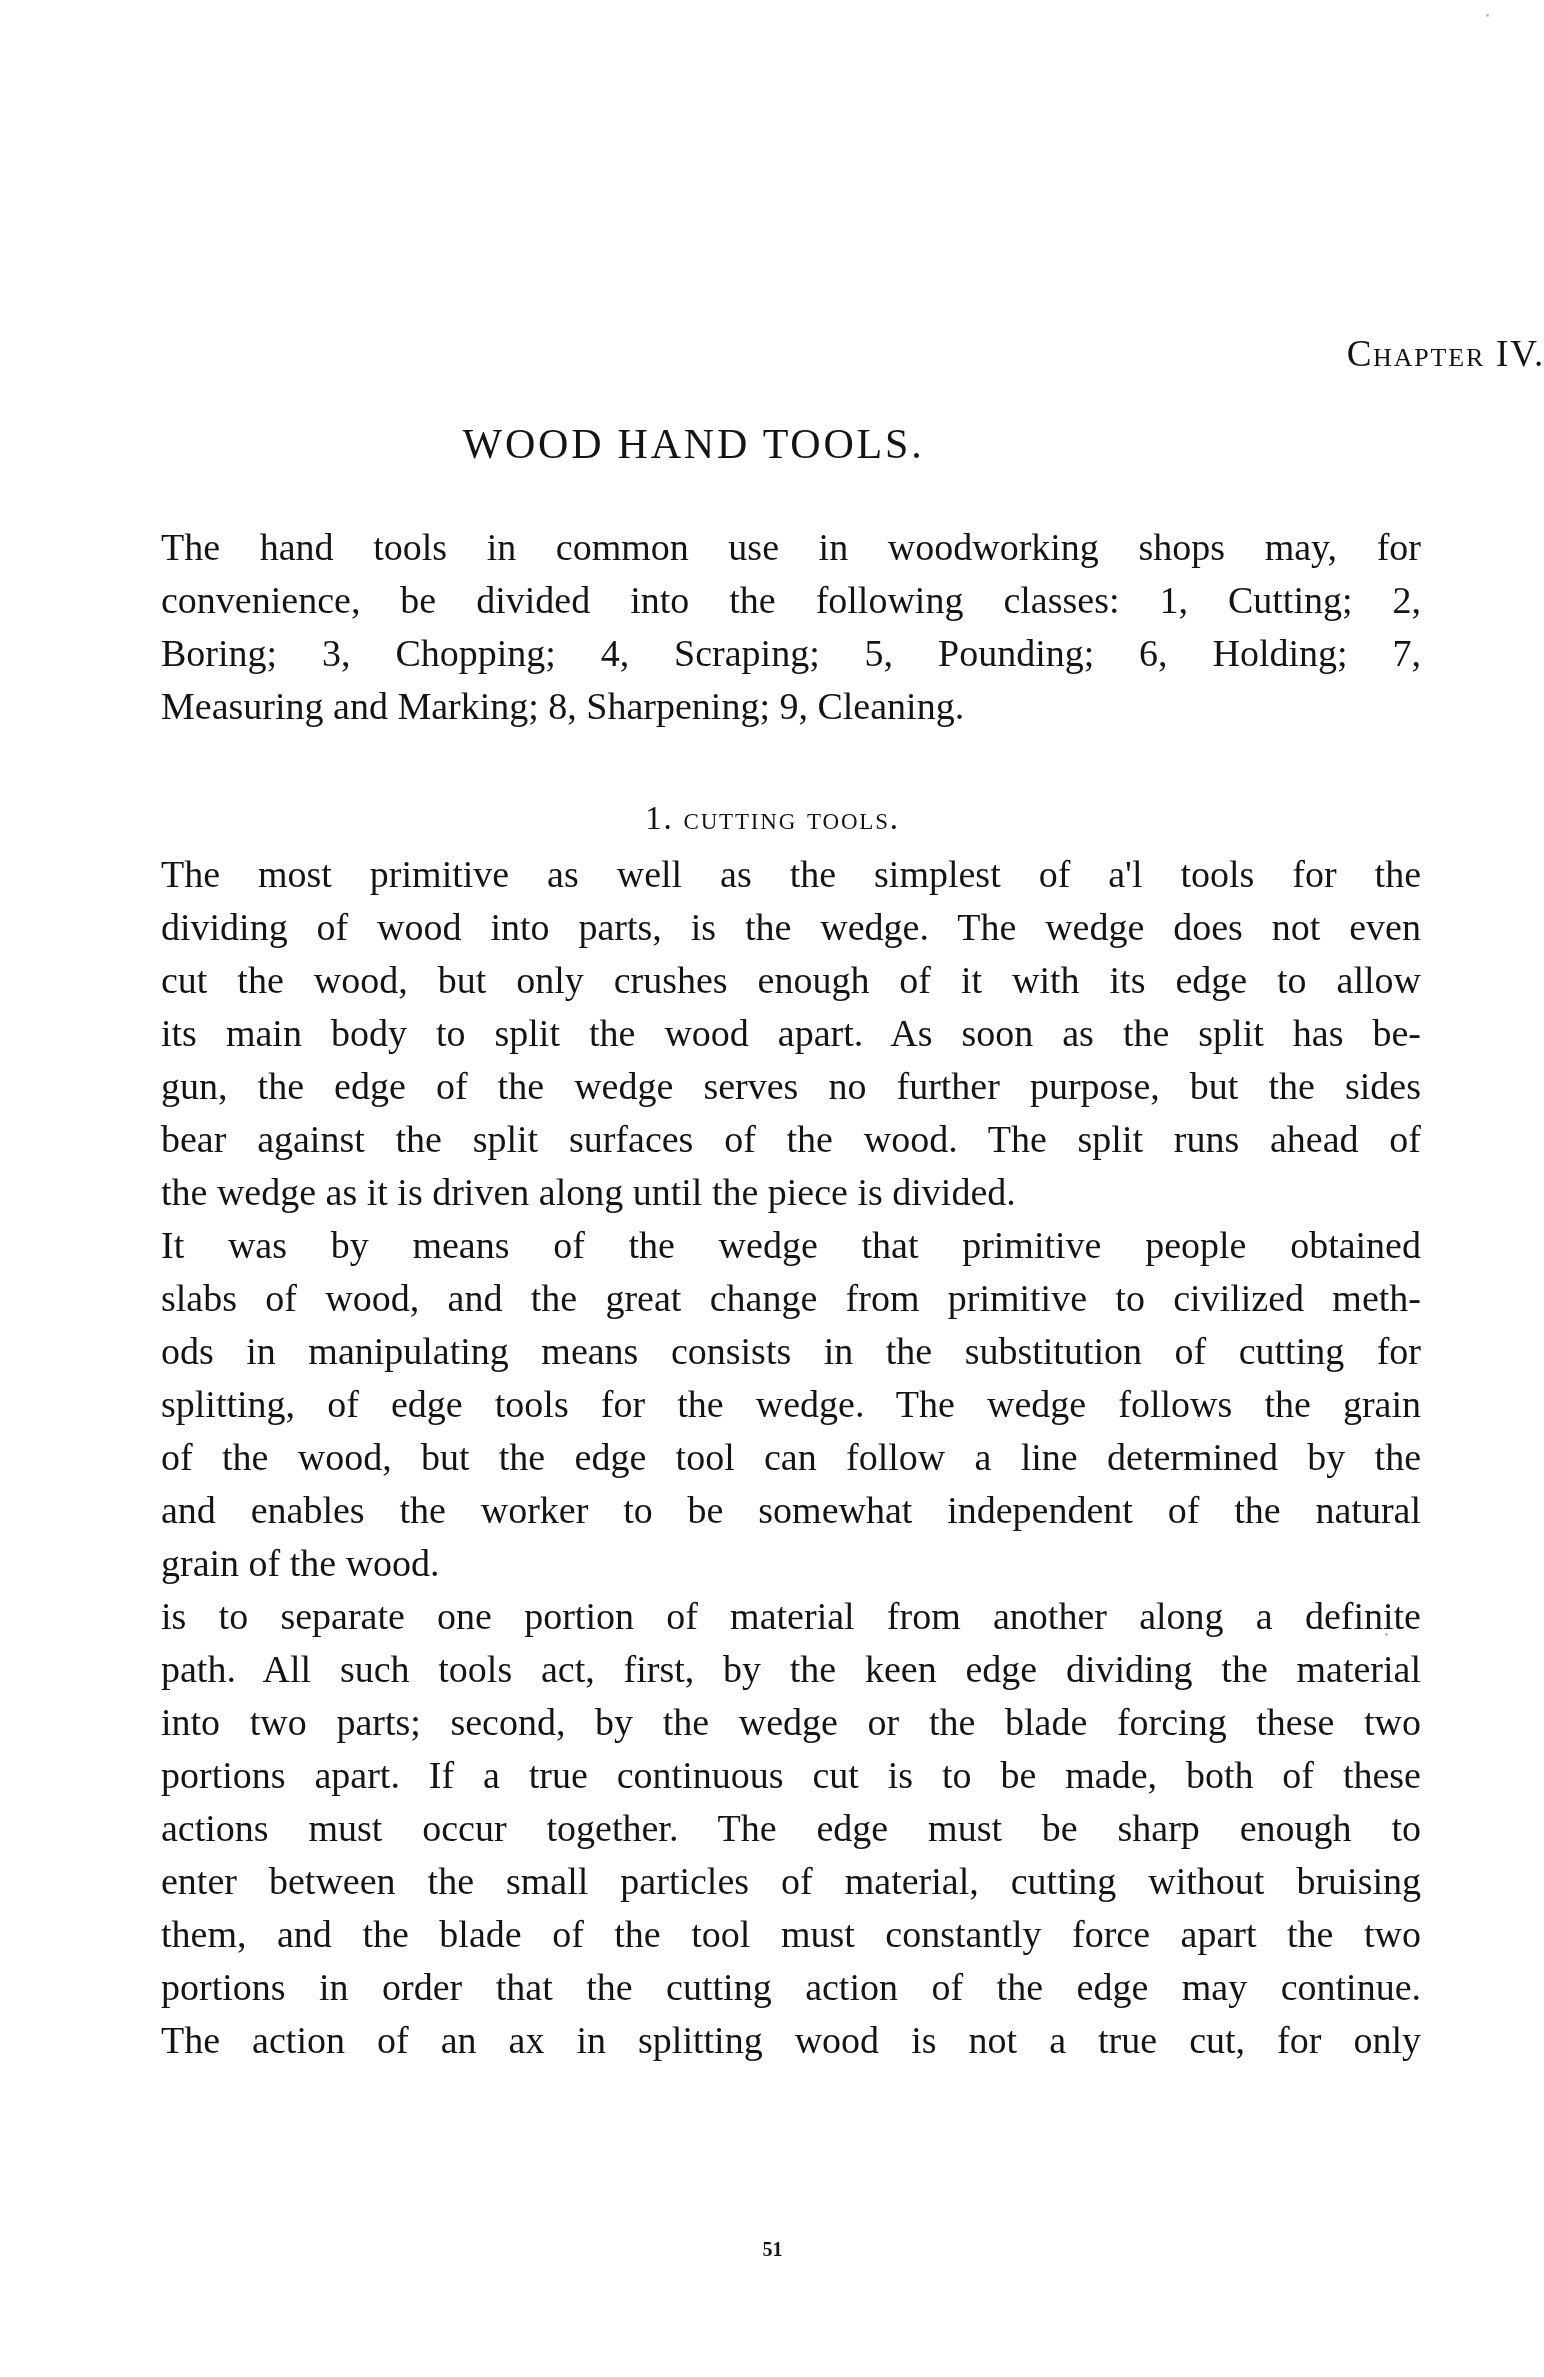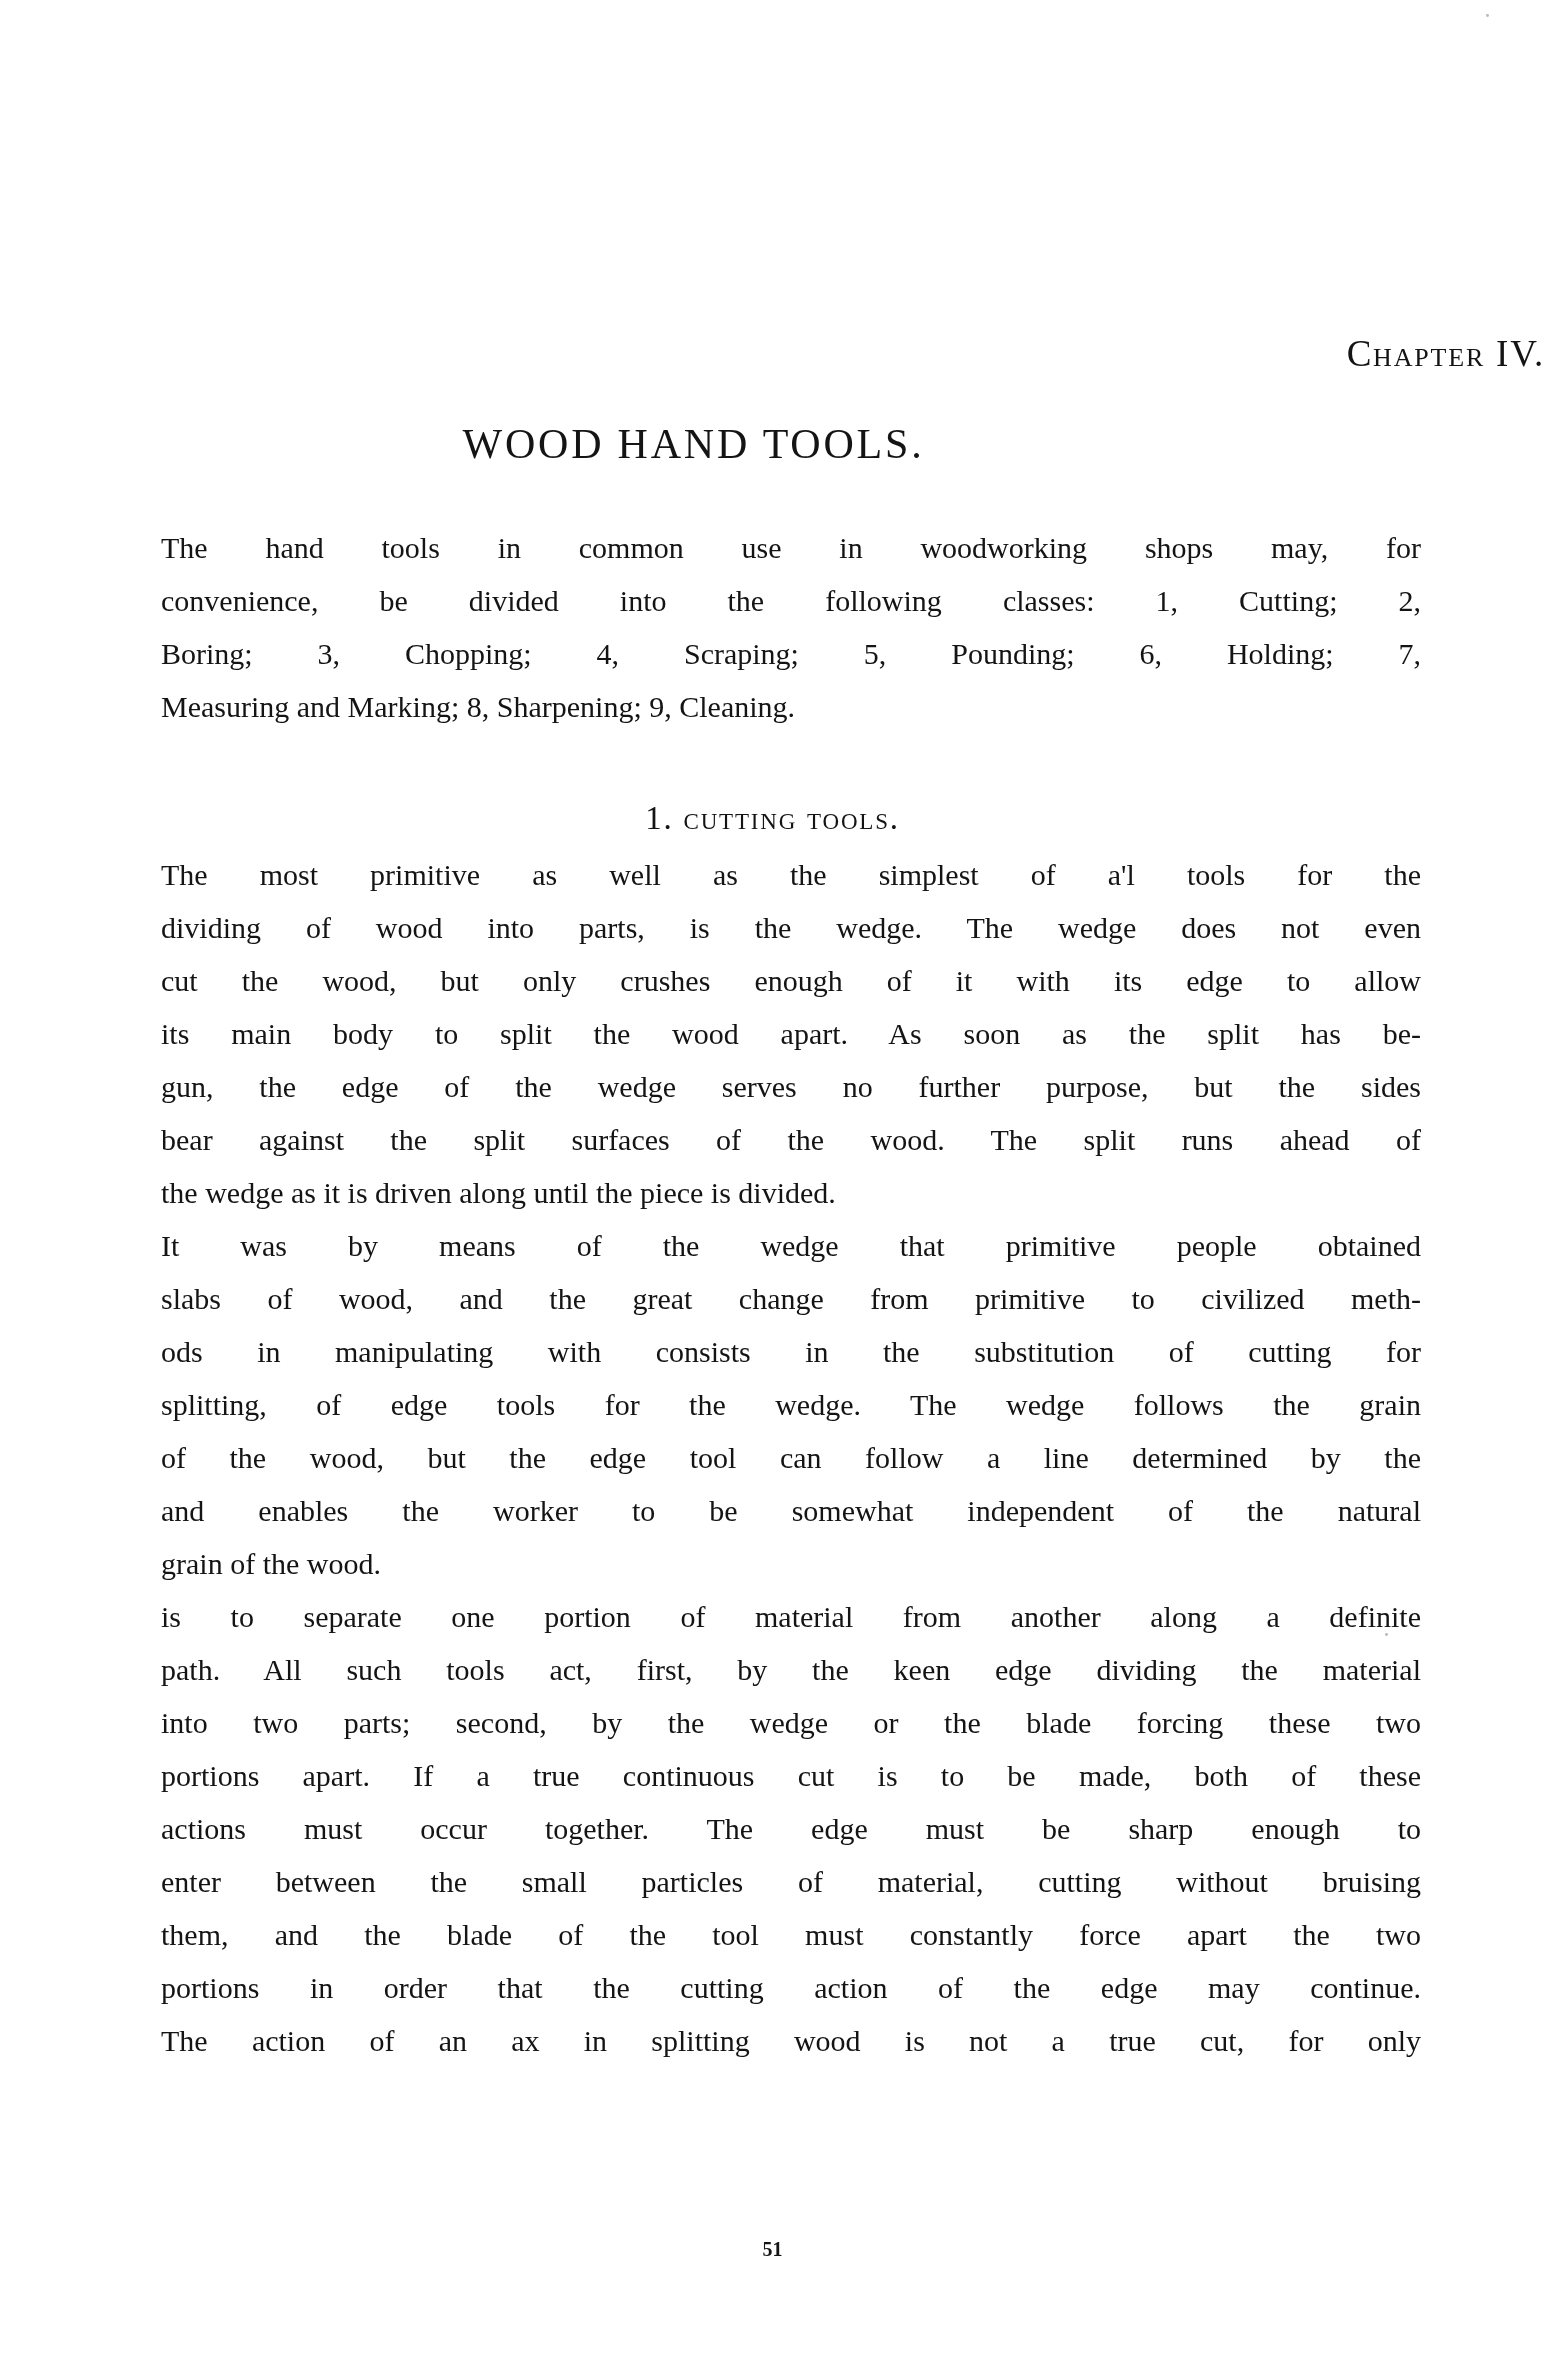--- a/index.html
+++ b/index.html
@@ -3,21 +3,21 @@
 <meta charset="utf-8">
 <style>
   html, body { margin:0; padding:0; background:#ffffff; }
   body { width:1545px; height:2377px; position:relative; overflow:hidden;
          font-family:"Liberation Serif","DejaVu Serif",serif; color:#141414; }
   .page { position:absolute; left:0; top:0; width:1545px; height:2377px; }
   .chapter { position:absolute; top:332px; left:0; width:1545px; text-align:right;
              font-size:37px; letter-spacing:1.8px; font-variant:small-caps; }
   .title { position:absolute; top:420px; left:0; width:1387px; text-align:center;
            font-size:42px; letter-spacing:2.8px; }
-  .body { position:absolute; left:161px; width:1260px; font-size:30px; line-height:53px; }
+  .body { position:absolute; left:161px; width:1260px; font-size:38px; line-height:53px; }
   .line { display:block; text-align:justify; text-align-last:justify; white-space:nowrap; height:53px; }
   .line.last { text-align-last:left; }
   .p1 { top:521px; }
   .section { position:absolute; top:800px; left:0; width:1545px; text-align:center;
              font-size:33px; letter-spacing:1.8px; font-variant:small-caps; }
   .p2 { top:848px; }
   .pagenum { position:absolute; top:2238px; left:0; width:1545px; text-align:center;
              font-size:20px; font-weight:bold; }
   .speck { position:absolute; width:2.8px; height:2.8px; background:#bbb; border-radius:50%; }
 </style>
@@ -40,21 +40,21 @@
   <div class="body p2">
     <span class="line">The most primitive as well as the simplest of a'l tools for the</span>
     <span class="line">dividing of wood into parts, is the wedge. The wedge does not even</span>
     <span class="line">cut the wood, but only crushes enough of it with its edge to allow</span>
     <span class="line">its main body to split the wood apart. As soon as the split has be-</span>
     <span class="line">gun, the edge of the wedge serves no further purpose, but the sides</span>
     <span class="line">bear against the split surfaces of the wood. The split runs ahead of</span>
     <span class="line last">the wedge as it is driven along until the piece is divided.</span>
     <span class="line">It was by means of the wedge that primitive people obtained</span>
     <span class="line">slabs of wood, and the great change from primitive to civilized meth-</span>
-    <span class="line">ods in manipulating with consists in the substitution of cutting for</span>
+    <span class="line">ods in manipulating means consists in the substitution of cutting for</span>
     <span class="line">splitting, of edge tools for the wedge. The wedge follows the grain</span>
     <span class="line">of the wood, but the edge tool can follow a line determined by the</span>
     <span class="line">and enables the worker to be somewhat independent of the natural</span>
     <span class="line last">grain of the wood.</span>
     <span class="line">is to separate one portion of material from another along a definite</span>
     <span class="line">path. All such tools act, first, by the keen edge dividing the material</span>
     <span class="line">into two parts; second, by the wedge or the blade forcing these two</span>
     <span class="line">portions apart. If a true continuous cut is to be made, both of these</span>
     <span class="line">actions must occur together. The edge must be sharp enough to</span>
     <span class="line">enter between the small particles of material, cutting without bruising</span>

